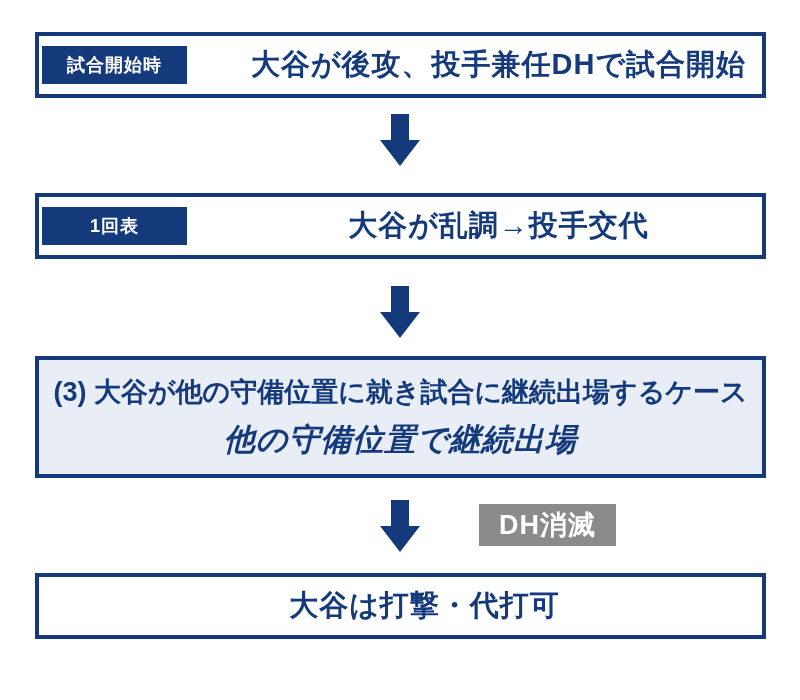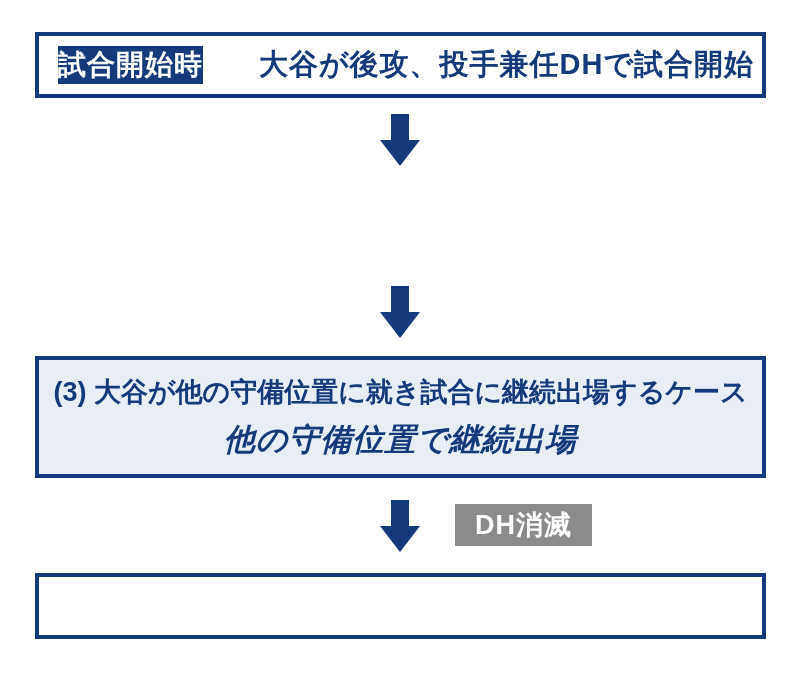--- a/index.html
+++ b/index.html
@@ -29,25 +29,25 @@
     box-sizing: border-box;
     border: 4px solid var(--navy);
     background: var(--white);
     display: flex;
     align-items: center;
   }
   .badge {
     flex: none;
     width: 145px;
     height: 38px;
-    margin-left: 19px;
+    margin-left: 3px;
     background: var(--navy);
     color: var(--white);
     font-weight: bold;
-    font-size: 28px;
+    font-size: 18px;
     line-height: 38px;
     display: flex;
     align-items: center;
     justify-content: center;
     letter-spacing: 1px;
   }
   .fbox-text {
     flex: 1;
     text-align: center;
     color: var(--navy);
@@ -88,21 +88,21 @@
   }
   .arrow {
     position: absolute;
     left: 378px;
     width: 44px;
     height: 52px;
   }
   .arrow svg { display: block; }
   .dh-badge {
     position: absolute;
-    left: 455px;
+    left: 479px;
     top: 504px;
     min-width: 130px;
     height: 42px;
     box-sizing: border-box;
     padding: 0 20px;
     background: var(--gray);
     color: var(--white);
     font-weight: bold;
     font-size: 27px;
     display: flex;
@@ -121,20 +121,24 @@
     <span class="fbox-text">大谷が後攻、投手兼任DHで試合開始</span>
   </div>
 
   <div class="arrow" style="top:114px">
     <svg width="44" height="52" viewBox="0 0 44 52">
       <rect x="13" y="0" width="18" height="27" fill="#143a7c"></rect>
       <polygon points="2,26 42,26 22,52" fill="#143a7c"></polygon>
     </svg>
   </div>
 
+  <div class="fbox" style="top:193px">
+    <span class="badge">1回表</span>
+    <span class="fbox-text">大谷が乱調→投手交代</span>
+  </div>
 
   <div class="arrow" style="top:286px">
     <svg width="44" height="52" viewBox="0 0 44 52">
       <rect x="13" y="0" width="18" height="27" fill="#143a7c"></rect>
       <polygon points="2,26 42,26 22,52" fill="#143a7c"></polygon>
     </svg>
   </div>
 
   <div class="case-box">
     <span class="case-title">(3) 大谷が他の守備位置に就き試合に継続出場するケース</span>
@@ -143,15 +147,16 @@
 
   <div class="arrow" style="top:500px">
     <svg width="44" height="52" viewBox="0 0 44 52">
       <rect x="13" y="0" width="18" height="27" fill="#143a7c"></rect>
       <polygon points="2,26 42,26 22,52" fill="#143a7c"></polygon>
     </svg>
   </div>
   <div class="dh-badge">DH消滅</div>
 
   <div class="fbox" style="top:573px">
+    <span class="fbox-text">大谷は打撃・代打可</span>
   </div>
 
 </div>
 
 </body></html>

